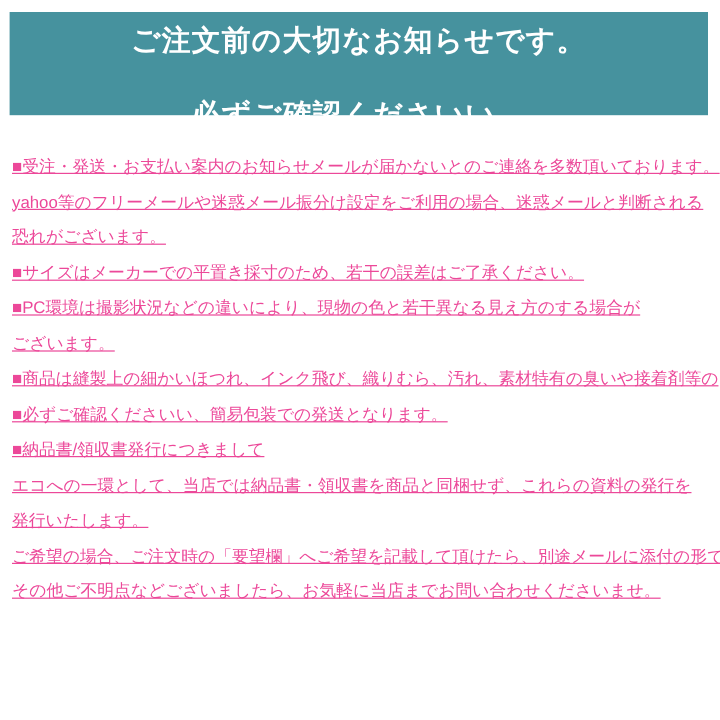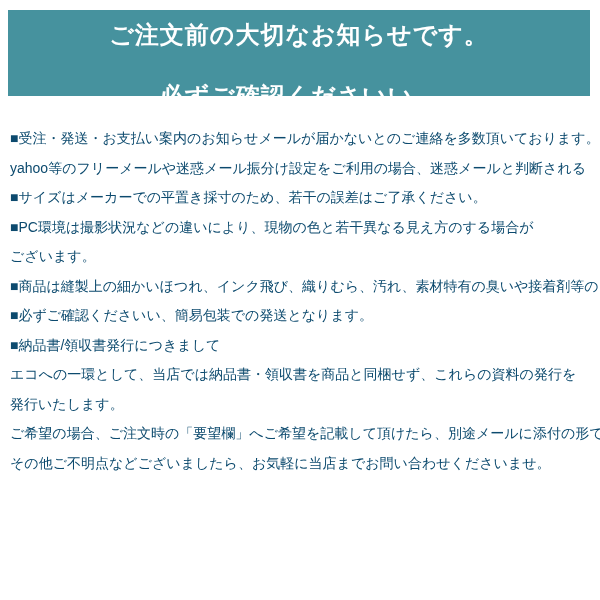--- a/index.html
+++ b/index.html
@@ -45,23 +45,24 @@
   }
 </style>
 </head>
 <body>
 
 <div class="banner" style="background: rgb(70, 146, 158); color: rgb(255, 255, 255);">
   <div class="banner-line">ご注文前の大切なお知らせです。</div>
   <div class="banner-line">必ずご確認くださいい。</div>
 </div>
 
-<div class="content" style="color: #0c4a6e;">
+<div class="content" style="color: #ec4899; text-decoration: underline;">
   <div class="notice-line">■受注・発送・お支払い案内のお知らせメールが届かないとのご連絡を多数頂いております。</div>
   <div class="notice-line">yahoo等のフリーメールや迷惑メール振分け設定をご利用の場合、迷惑メールと判断される</div>
+  <div class="notice-line">恐れがございます。</div>
   <div class="notice-line">■サイズはメーカーでの平置き採寸のため、若干の誤差はご了承ください。</div>
   <div class="notice-line">■PC環境は撮影状況などの違いにより、現物の色と若干異なる見え方のする場合が</div>
   <div class="notice-line">ございます。</div>
   <div class="notice-line">■商品は縫製上の細かいほつれ、インク飛び、織りむら、汚れ、素材特有の臭いや接着剤等の</div>
   <div class="notice-line">■必ずご確認くださいい、簡易包装での発送となります。</div>
   <div class="notice-line">■納品書/領収書発行につきまして</div>
   <div class="notice-line">エコへの一環として、当店では納品書・領収書を商品と同梱せず、これらの資料の発行を</div>
   <div class="notice-line">発行いたします。</div>
   <div class="notice-line">ご希望の場合、ご注文時の「要望欄」へご希望を記載して頂けたら、別途メールに添付の形で</div>
   <div class="notice-line">その他ご不明点などございましたら、お気軽に当店までお問い合わせくださいませ。</div>

